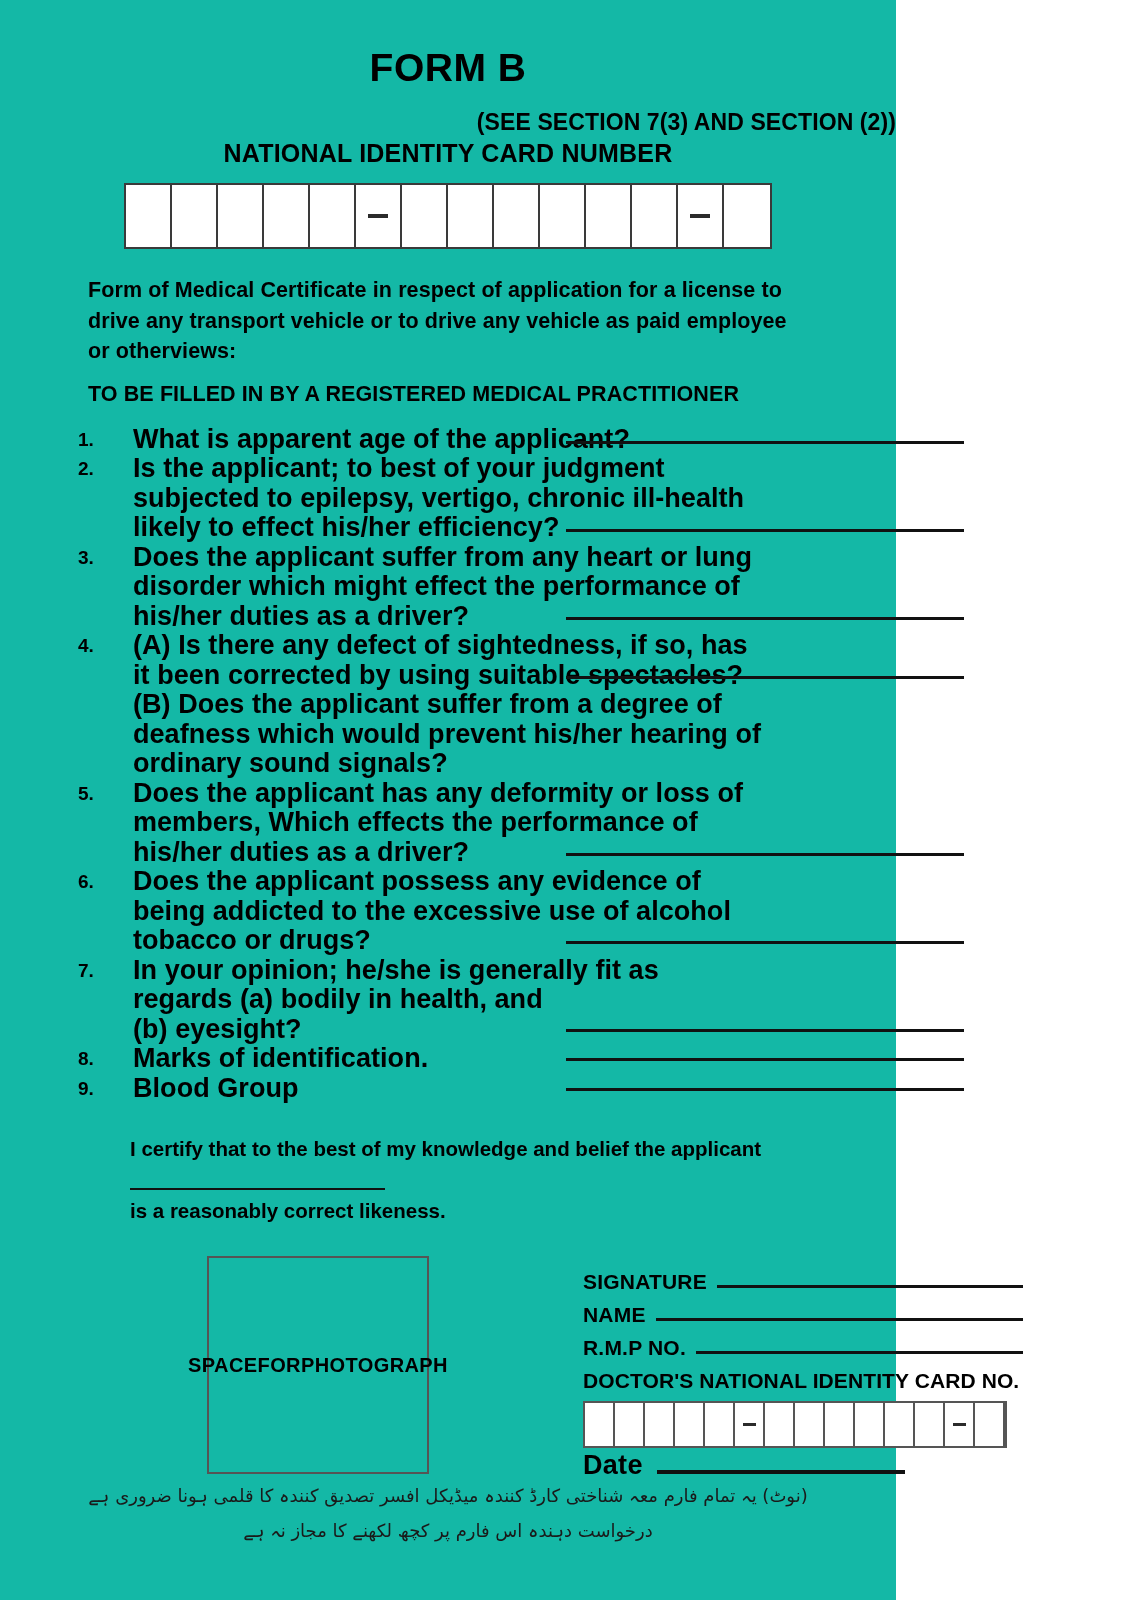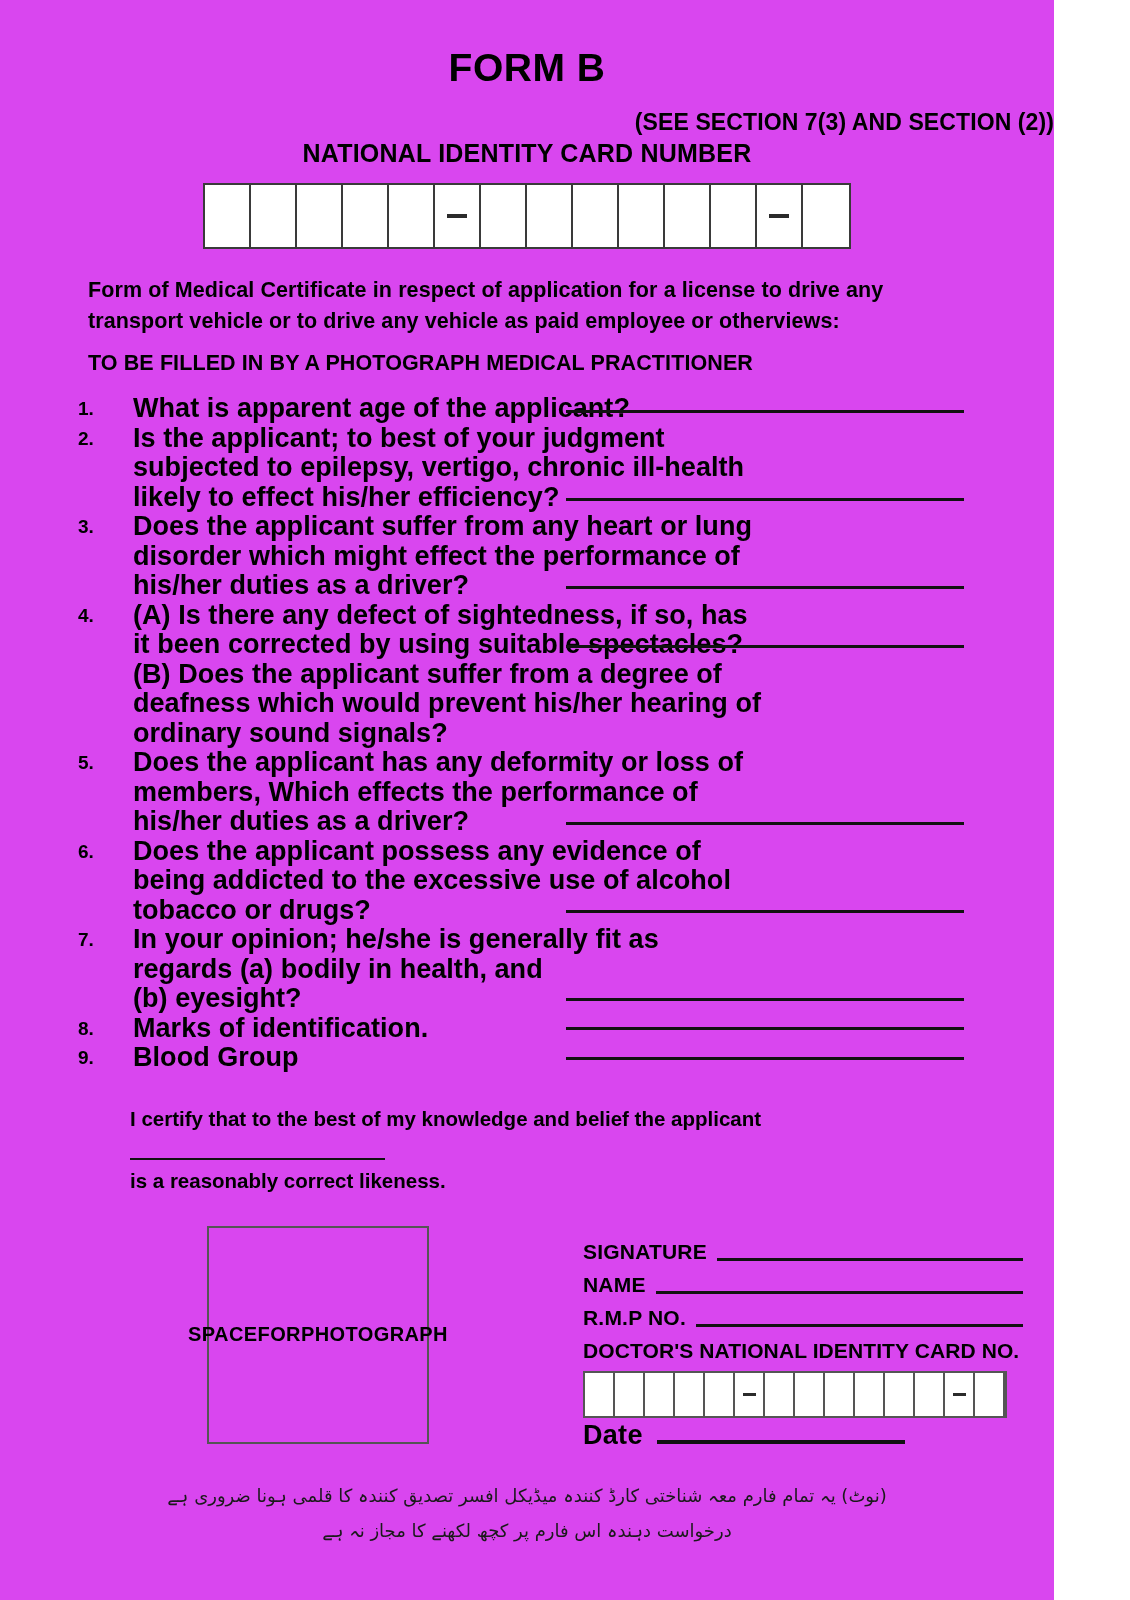--- a/index.html
+++ b/index.html
@@ -10,23 +10,23 @@
   body {
     width: 1130px;
     height: 1600px;
     font-family: "Liberation Sans", sans-serif;
     color: #000000;
     position: relative;
     overflow: hidden;
   }
   .page {
     position: relative;
-    width: 1054px;
+    width: 896px;
     height: 1600px;
-    background: #d946ef;
+    background: #14b8a6;
   }
 
   
   .form-title {
     text-align: center;
     font-size: 39px;
     font-weight: bold;
     letter-spacing: 0.5px;
     margin: 0;
     padding-top: 48px;
@@ -187,21 +187,21 @@
   }
 
   .sig-block {
     position: absolute;
     left: 583px;
     top: 14px;
     width: 440px;
   }
   .sig-row {
     display: flex;
-    align-items: center;
+    align-items: flex-start;
     margin-bottom: 9px;
   }
   .sig-label {
     font-size: 21px;
     font-weight: bold;
     letter-spacing: 0.2px;
     white-space: nowrap;
   }
   .sig-rule {
     flex: 1;
@@ -291,21 +291,21 @@
         <div class="cnic-cell"></div>
         <div class="cnic-cell"></div>
         <div class="cnic-cell">
           <span class="dash"></span>
         </div>
         <div class="cnic-cell"></div>
       </div>
   </div>
 
   <div class="intro">Form of Medical Certificate in respect of application for a license to drive any transport vehicle or to drive any vehicle as paid employee or otherviews:</div>
-  <div class="filled-by">TO BE FILLED IN BY A PHOTOGRAPH MEDICAL PRACTITIONER</div>
+  <div class="filled-by">TO BE FILLED IN BY A REGISTERED MEDICAL PRACTITIONER</div>
 
   <div class="questions" id="questions">
     <div class="answer-lines" id="answer-lines">
         <div class="ans-rule" style="top: 16px;"></div>
         <div class="ans-rule" style="top: 104px;"></div>
         <div class="ans-rule" style="top: 192px;"></div>
         <div class="ans-rule" style="top: 251px;"></div>
         <div class="ans-rule" style="top: 428px;"></div>
         <div class="ans-rule" style="top: 516px;"></div>
         <div class="ans-rule" style="top: 604px;"></div>

